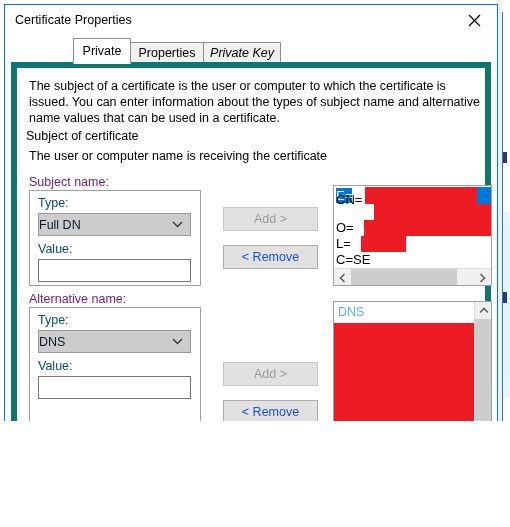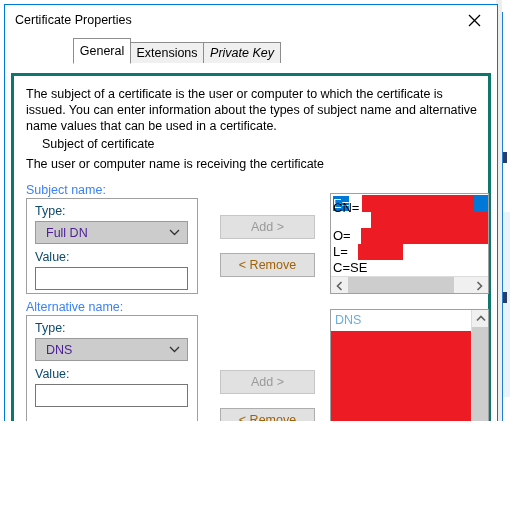--- a/index.html
+++ b/index.html
@@ -110,50 +110,49 @@
     z-index: 3;
   }
 
   
   .tabpanel {
     position: absolute;
     left: 6px; top: 57px;
     width: 480px; height: 411px;
     box-sizing: border-box;
     background: #ffffff;
-    border: 3px solid #0f766e;
-    margin-top: 11px;
+    border: 6px solid #0f766e;
   }
 
   .desc {
     position: absolute;
     left: 12px; top: 10px;
     width: 455px;
     font-size: 12.5px;
     color: #000;
     line-height: 16px;
   }
   .subject-head {
     position: absolute;
-    left: 28px; top: 61px;
+    left: 9px; top: 61px;
     font-size: 12.5px;
     color: #000;
   }
   .subject-sub {
     position: absolute;
     left: 12px; top: 81px;
     font-size: 12.5px;
     color: #000;
   }
 
   
   .grouplabel {
     position: absolute;
     font-size: 12.5px;
-    color: #3b82f6;
+    color: #701a75;
   }
   .groupbox {
     position: absolute;
     box-sizing: border-box;
     border: 1px solid #a0a0a0;
     background: #ffffff;
   }
   .fieldlabel {
     position: absolute;
     font-size: 12.5px;
@@ -161,22 +160,22 @@
   }
   .combo {
     position: absolute;
     box-sizing: border-box;
     height: 23px;
     background: #cccccc;
     border: 1px solid #9a9a9a;
     display: flex;
     align-items: center;
     font-size: 12.5px;
-    color: #4c1d95;
-    padding-left: 10px;
+    color: #0f172a;
+    padding-left: 0;
     cursor: default;
   }
   .combo .caret {
     position: absolute;
     right: 7px; top: 0; bottom: 0;
     display: flex; align-items: center;
   }
   .textinput {
     position: absolute;
     box-sizing: border-box;
@@ -190,21 +189,21 @@
     font-family: "Liberation Sans", sans-serif;
   }
 
   
   .btn {
     position: absolute;
     box-sizing: border-box;
     background: #e1e1e1;
     border: 1px solid #adadad;
     font-size: 12.5px;
-    color: #a16207;
+    color: #1d4ed8;
     display: flex;
     align-items: center;
     justify-content: center;
     cursor: default;
     white-space: nowrap;
   }
   .btn.disabled {
     color: #9a9a9a;
     background: #e1e1e1;
     border-color: #c6c6c6;
@@ -297,22 +296,22 @@
       <div class="title-text">Certificate Properties</div>
       <div class="close-btn">
         <svg width="13" height="13" viewBox="0 0 13 13" aria-hidden="true">
           <line x1="1" y1="1" x2="12" y2="12" stroke="#000" stroke-width="1.2"></line>
           <line x1="12" y1="1" x2="1" y2="12" stroke="#000" stroke-width="1.2"></line>
         </svg>
       </div>
     </div>
 
     <div class="tabstrip">
-      <div class="tab active" style="left:68px; width:58px;">General</div>
-      <div class="tab" style="left:124px; width:76px;">Extensions</div>
+      <div class="tab active" style="left:68px; width:58px;">Private</div>
+      <div class="tab" style="left:124px; width:76px;">Properties</div>
       <div class="tab" style="left:198px; width:78px;font-style:italic;">Private Key</div>
     </div>
 
     <div class="tabpanel">
 
       <div class="desc">The subject of a certificate is the user or computer to which the certificate is issued. You can enter information about the types of subject name and alternative name values that can be used in a certificate.</div>
       <div class="subject-head">Subject of certificate</div>
       <div class="subject-sub">The user or computer name is receiving the certificate</div>
 
       <div class="grouplabel" style="left:12px; top:107px;">Subject name:</div>

